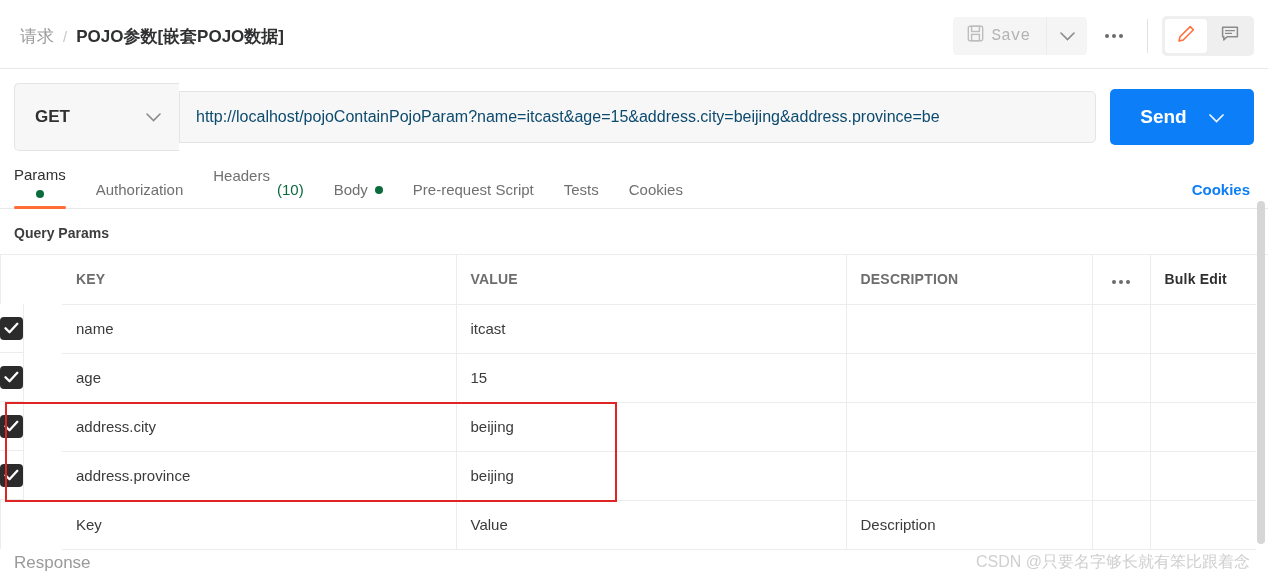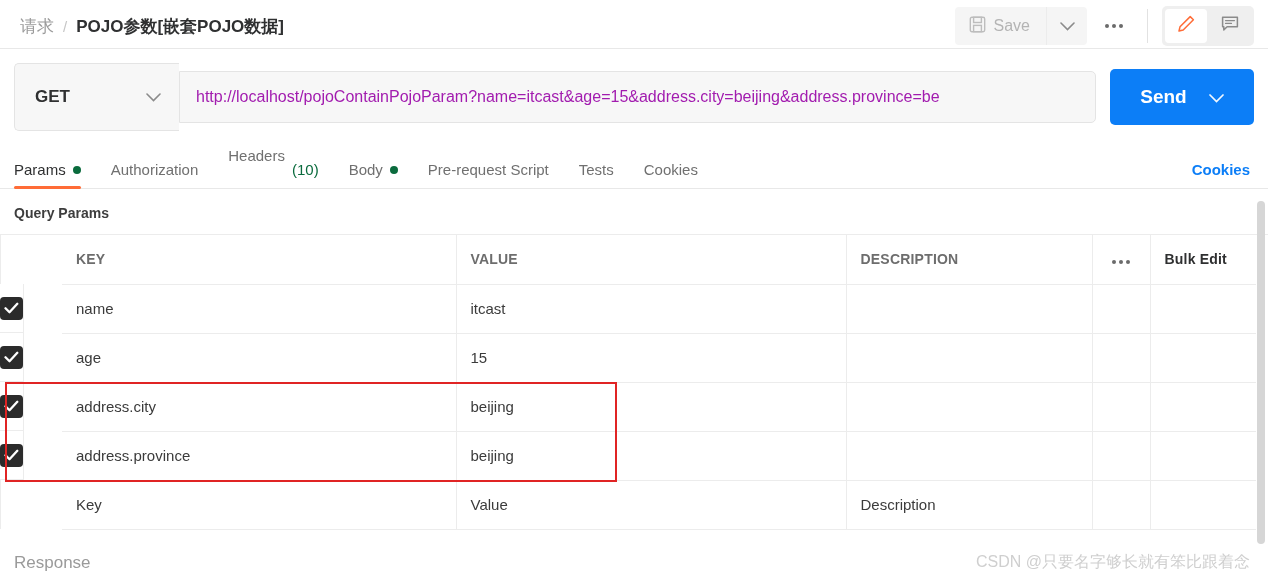--- a/index.html
+++ b/index.html
@@ -9,21 +9,21 @@
   body {
     width: 1268px; height: 579px;
     font-family: "Liberation Sans", sans-serif;
     color: #2f3031;
     overflow: hidden;
     position: relative;
   }
 
   
   .header {
-    height: 49px;
+    height: 69px;
     display: flex;
     align-items: center;
     border-bottom: 1px solid #e8e8e8;
     padding: 4px 14px 0 20px;
     box-sizing: border-box;
     justify-content: flex-end;
   }
   .breadcrumb {
     display: flex;
     align-items: center;
@@ -51,20 +51,21 @@
     overflow: hidden;
   }
   .save-btn {
     display: flex;
     align-items: center;
     gap: 8px;
     padding: 0 16px 0 14px;
     color: #b4b4b4;
     font-size: 16px;
     cursor: default;
+    font-family: Liberation Mono, monospace;
   }
   .save-caret {
     width: 40px;
     display: flex;
     align-items: center;
     justify-content: center;
     border-left: 1px solid #ececec;
     color: #9b9b9b;
   }
   .dots-btn {
@@ -126,21 +127,21 @@
     flex: 1;
     height: 52px;
     background: #f7f7f7;
     border: 1px solid #e4e4e4;
     border-radius: 0 5px 5px 0;
     display: flex;
     align-items: center;
     padding: 0 16px;
     box-sizing: border-box;
     font-size: 16px;
-    color: #a21caf;
+    color: #0c4a6e;
     overflow: hidden;
     white-space: nowrap;
   }
   .send-btn {
     margin-left: 14px;
     height: 56px;
     min-width: 144px;
     background: #0c7ef7;
     color: #ffffff;
     border-radius: 5px;
@@ -169,21 +170,21 @@
     display: flex;
     align-items: center;
     gap: 7px;
     font-size: 15px;
     color: #707070;
     padding: 0 0 10px 0;
     margin-right: 30px;
     position: relative;
     white-space: nowrap;
   }
-  .tab.active { color: #2f3031; }
+  .tab.active { color: #2f3031; flex-direction: column; }
   .tab.active::after {
     content: "";
     position: absolute;
     left: 0; right: 0; bottom: -1px;
     height: 3px;
     background: #ff6c37;
     border-radius: 2px;
   }
   .tab .dot {
     width: 8px; height: 8px;

